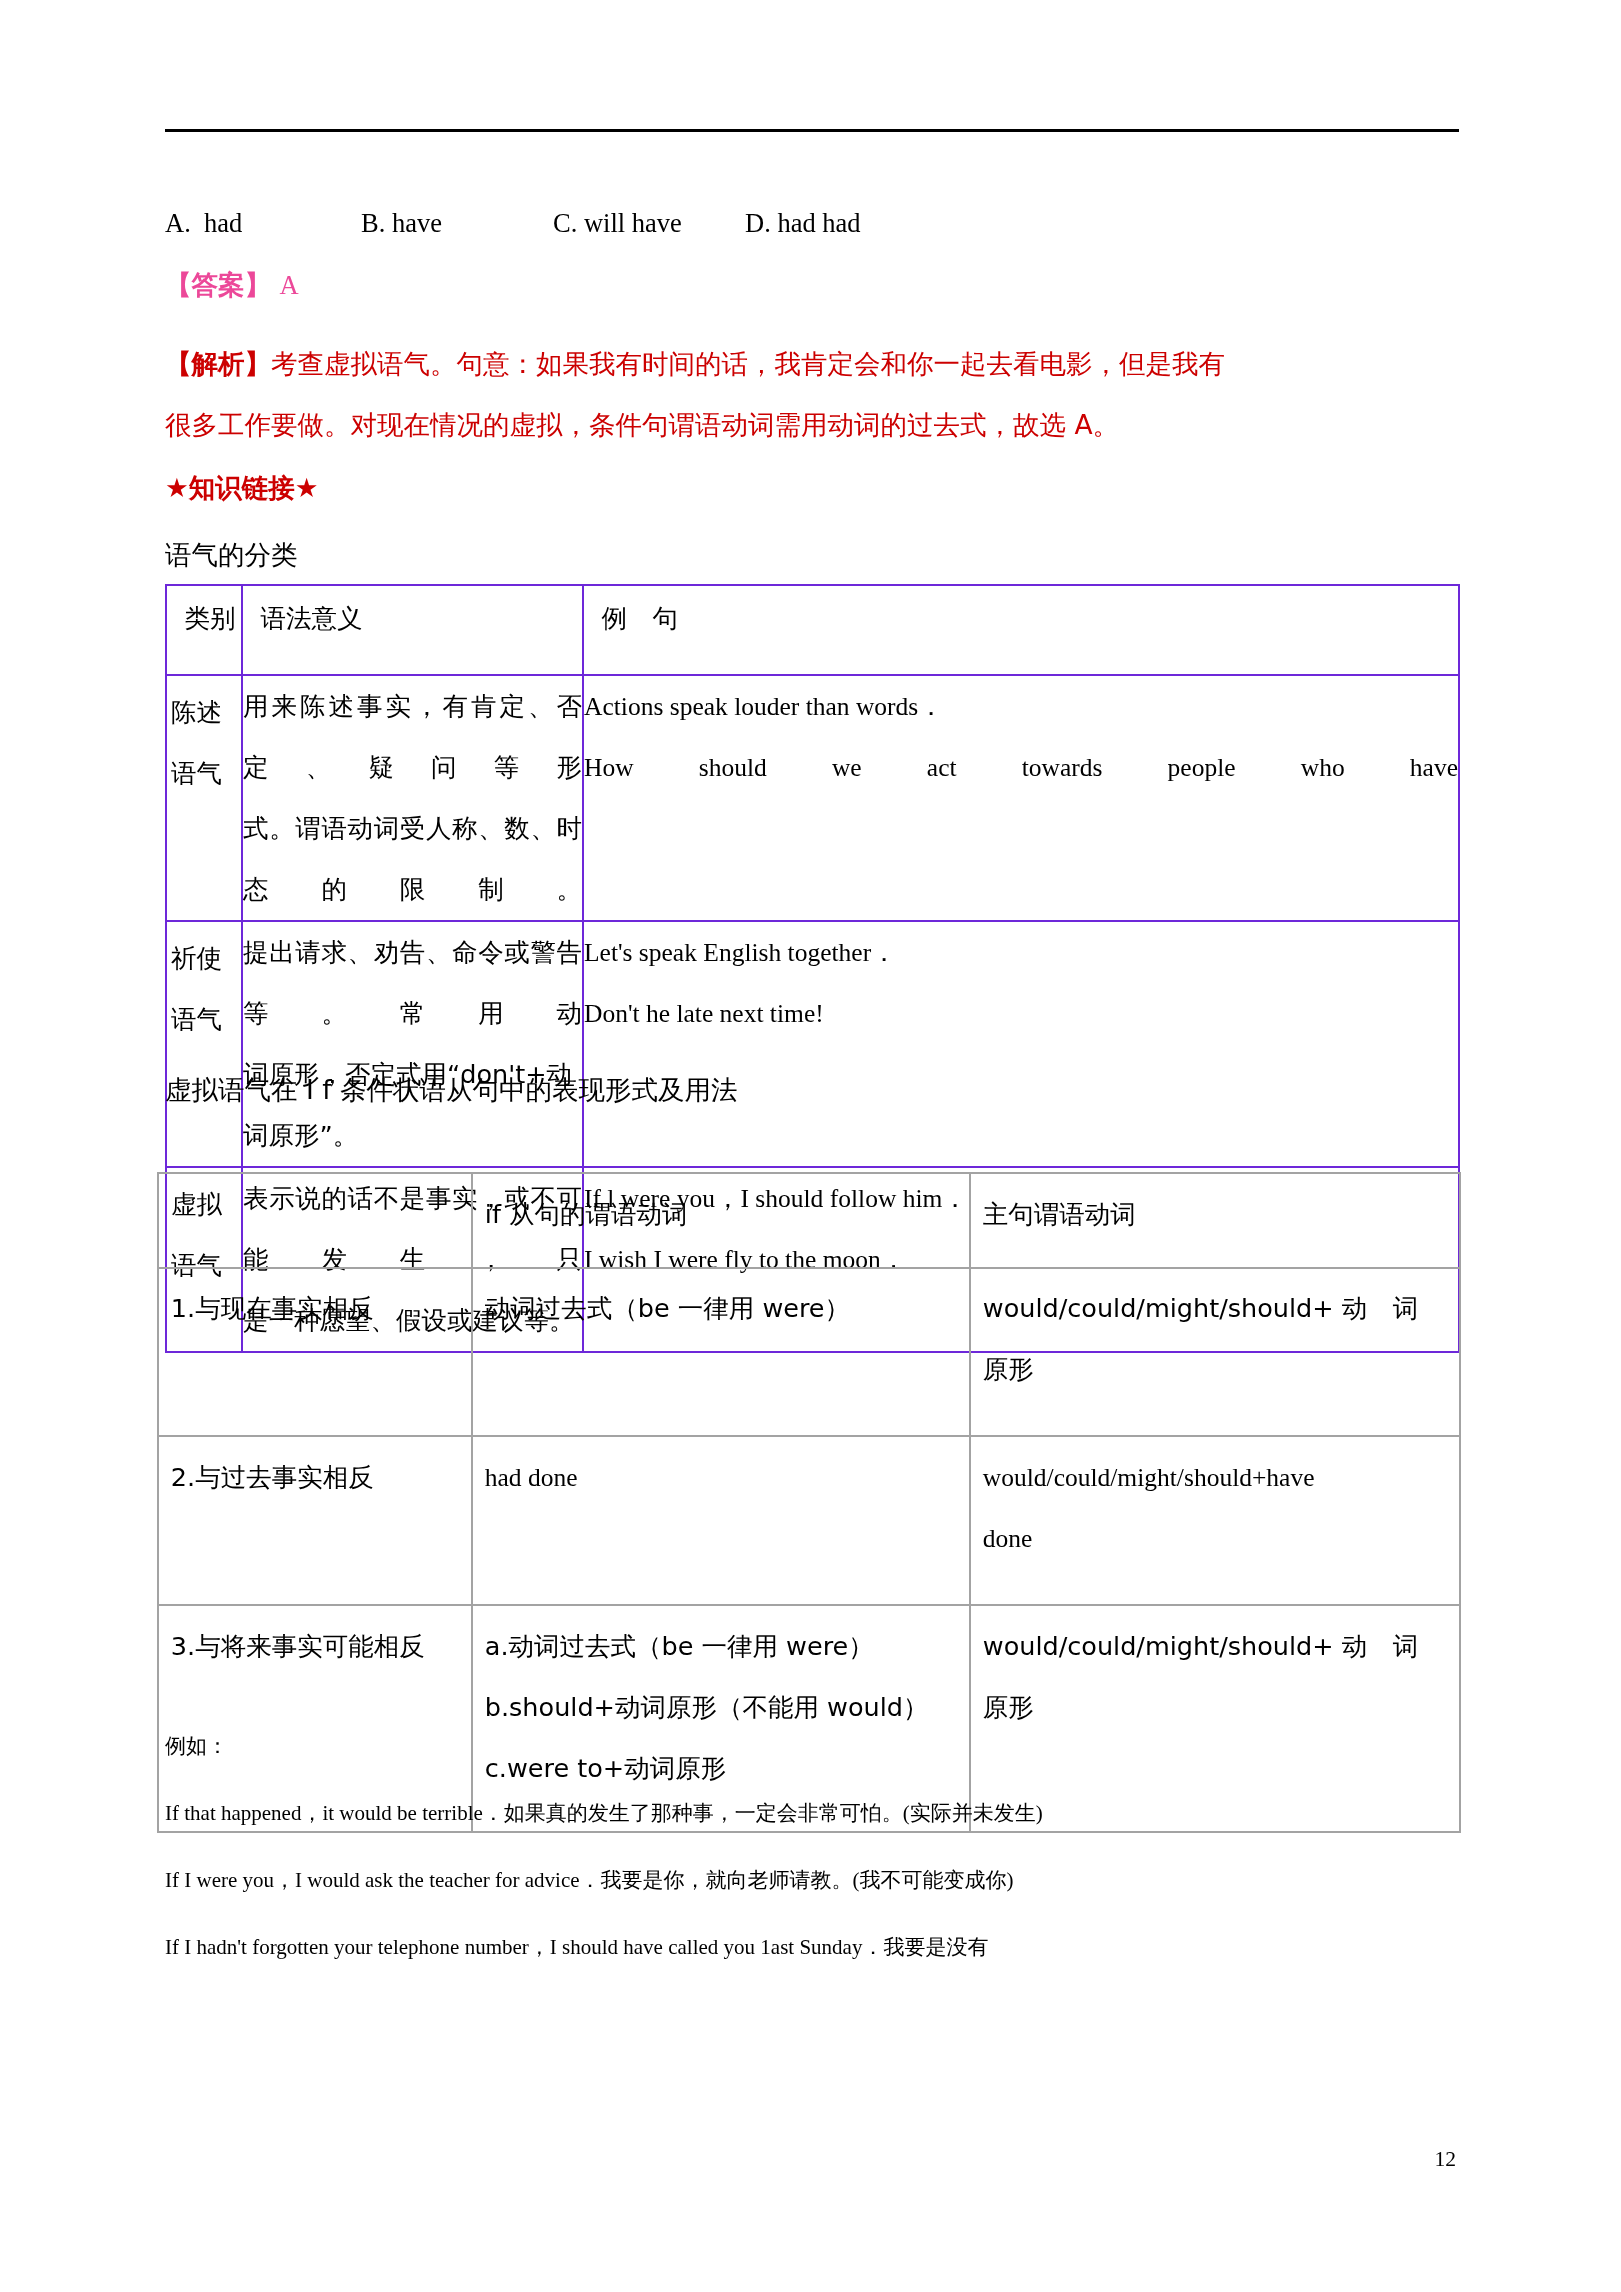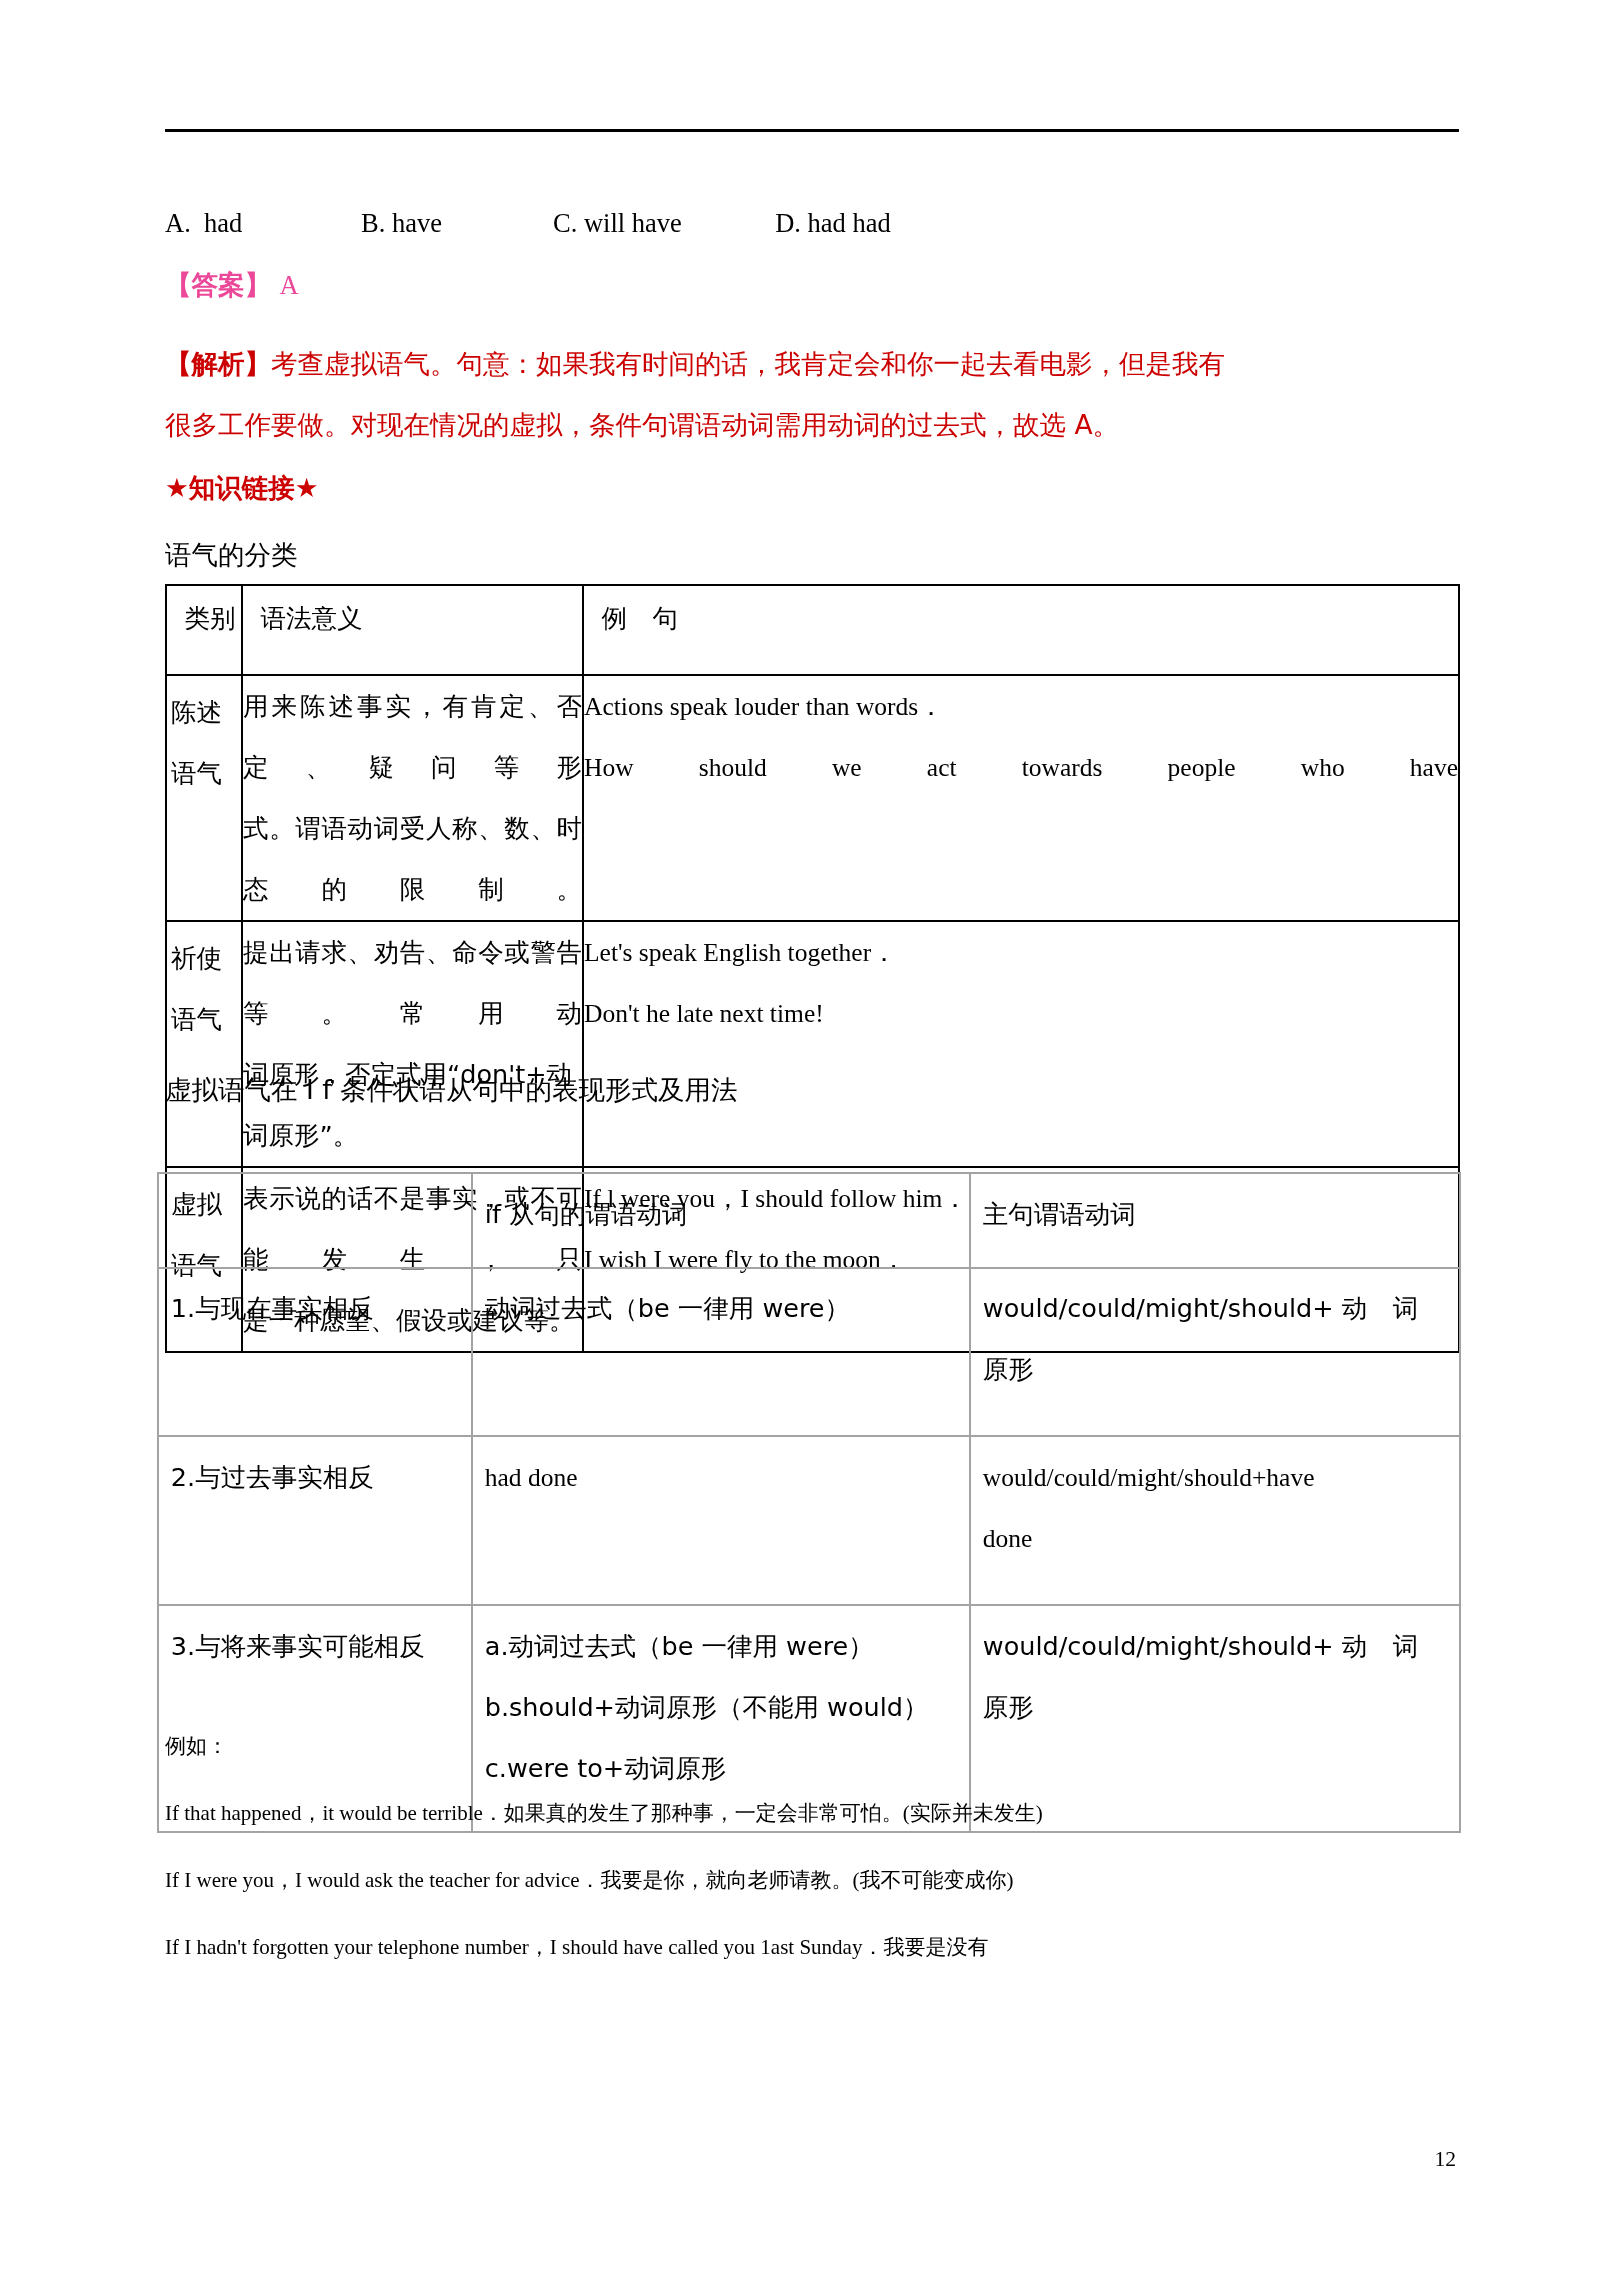--- a/index.html
+++ b/index.html
@@ -32,21 +32,21 @@
     font-size: 26.5px;
     line-height: 1.2;
     white-space: nowrap;
   }
   .opt {
     display: inline-block;
   }
   .opt-a { width: 196px; }
   .opt-b { width: 192px; }
   .opt-c { width: 192px; }
-  .opt-d { width: 176px; text-align: center; }
+  .opt-d { width: 176px; }
 
   .answer-line {
     position: absolute;
     left: 165px;
     top: 267px;
     font-size: 26.5px;
     color: #ec4899;
     font-family: "DejaVu Sans", "Liberation Sans", sans-serif;
   }
   .answer-line .lbl { font-weight: bold; }
@@ -88,21 +88,21 @@
 
   table.t1 {
     position: absolute;
     left: 165px;
     top: 584px;
     width: 1294px;
     border-collapse: collapse;
     table-layout: fixed;
   }
   table.t1 td {
-    border: 2px solid #000000;
+    border: 2px solid #6d28d9;
     vertical-align: top;
     padding: 0;
   }
   table.t1, table.t1 td.outer-l { }
   .t1-wrap-cn {
     font-family: "DejaVu Sans", "Liberation Sans", sans-serif;
     font-size: 25.5px;
     line-height: 61px;
     padding: 5.9px 3.9px 13.7px 3.9px;
   }

